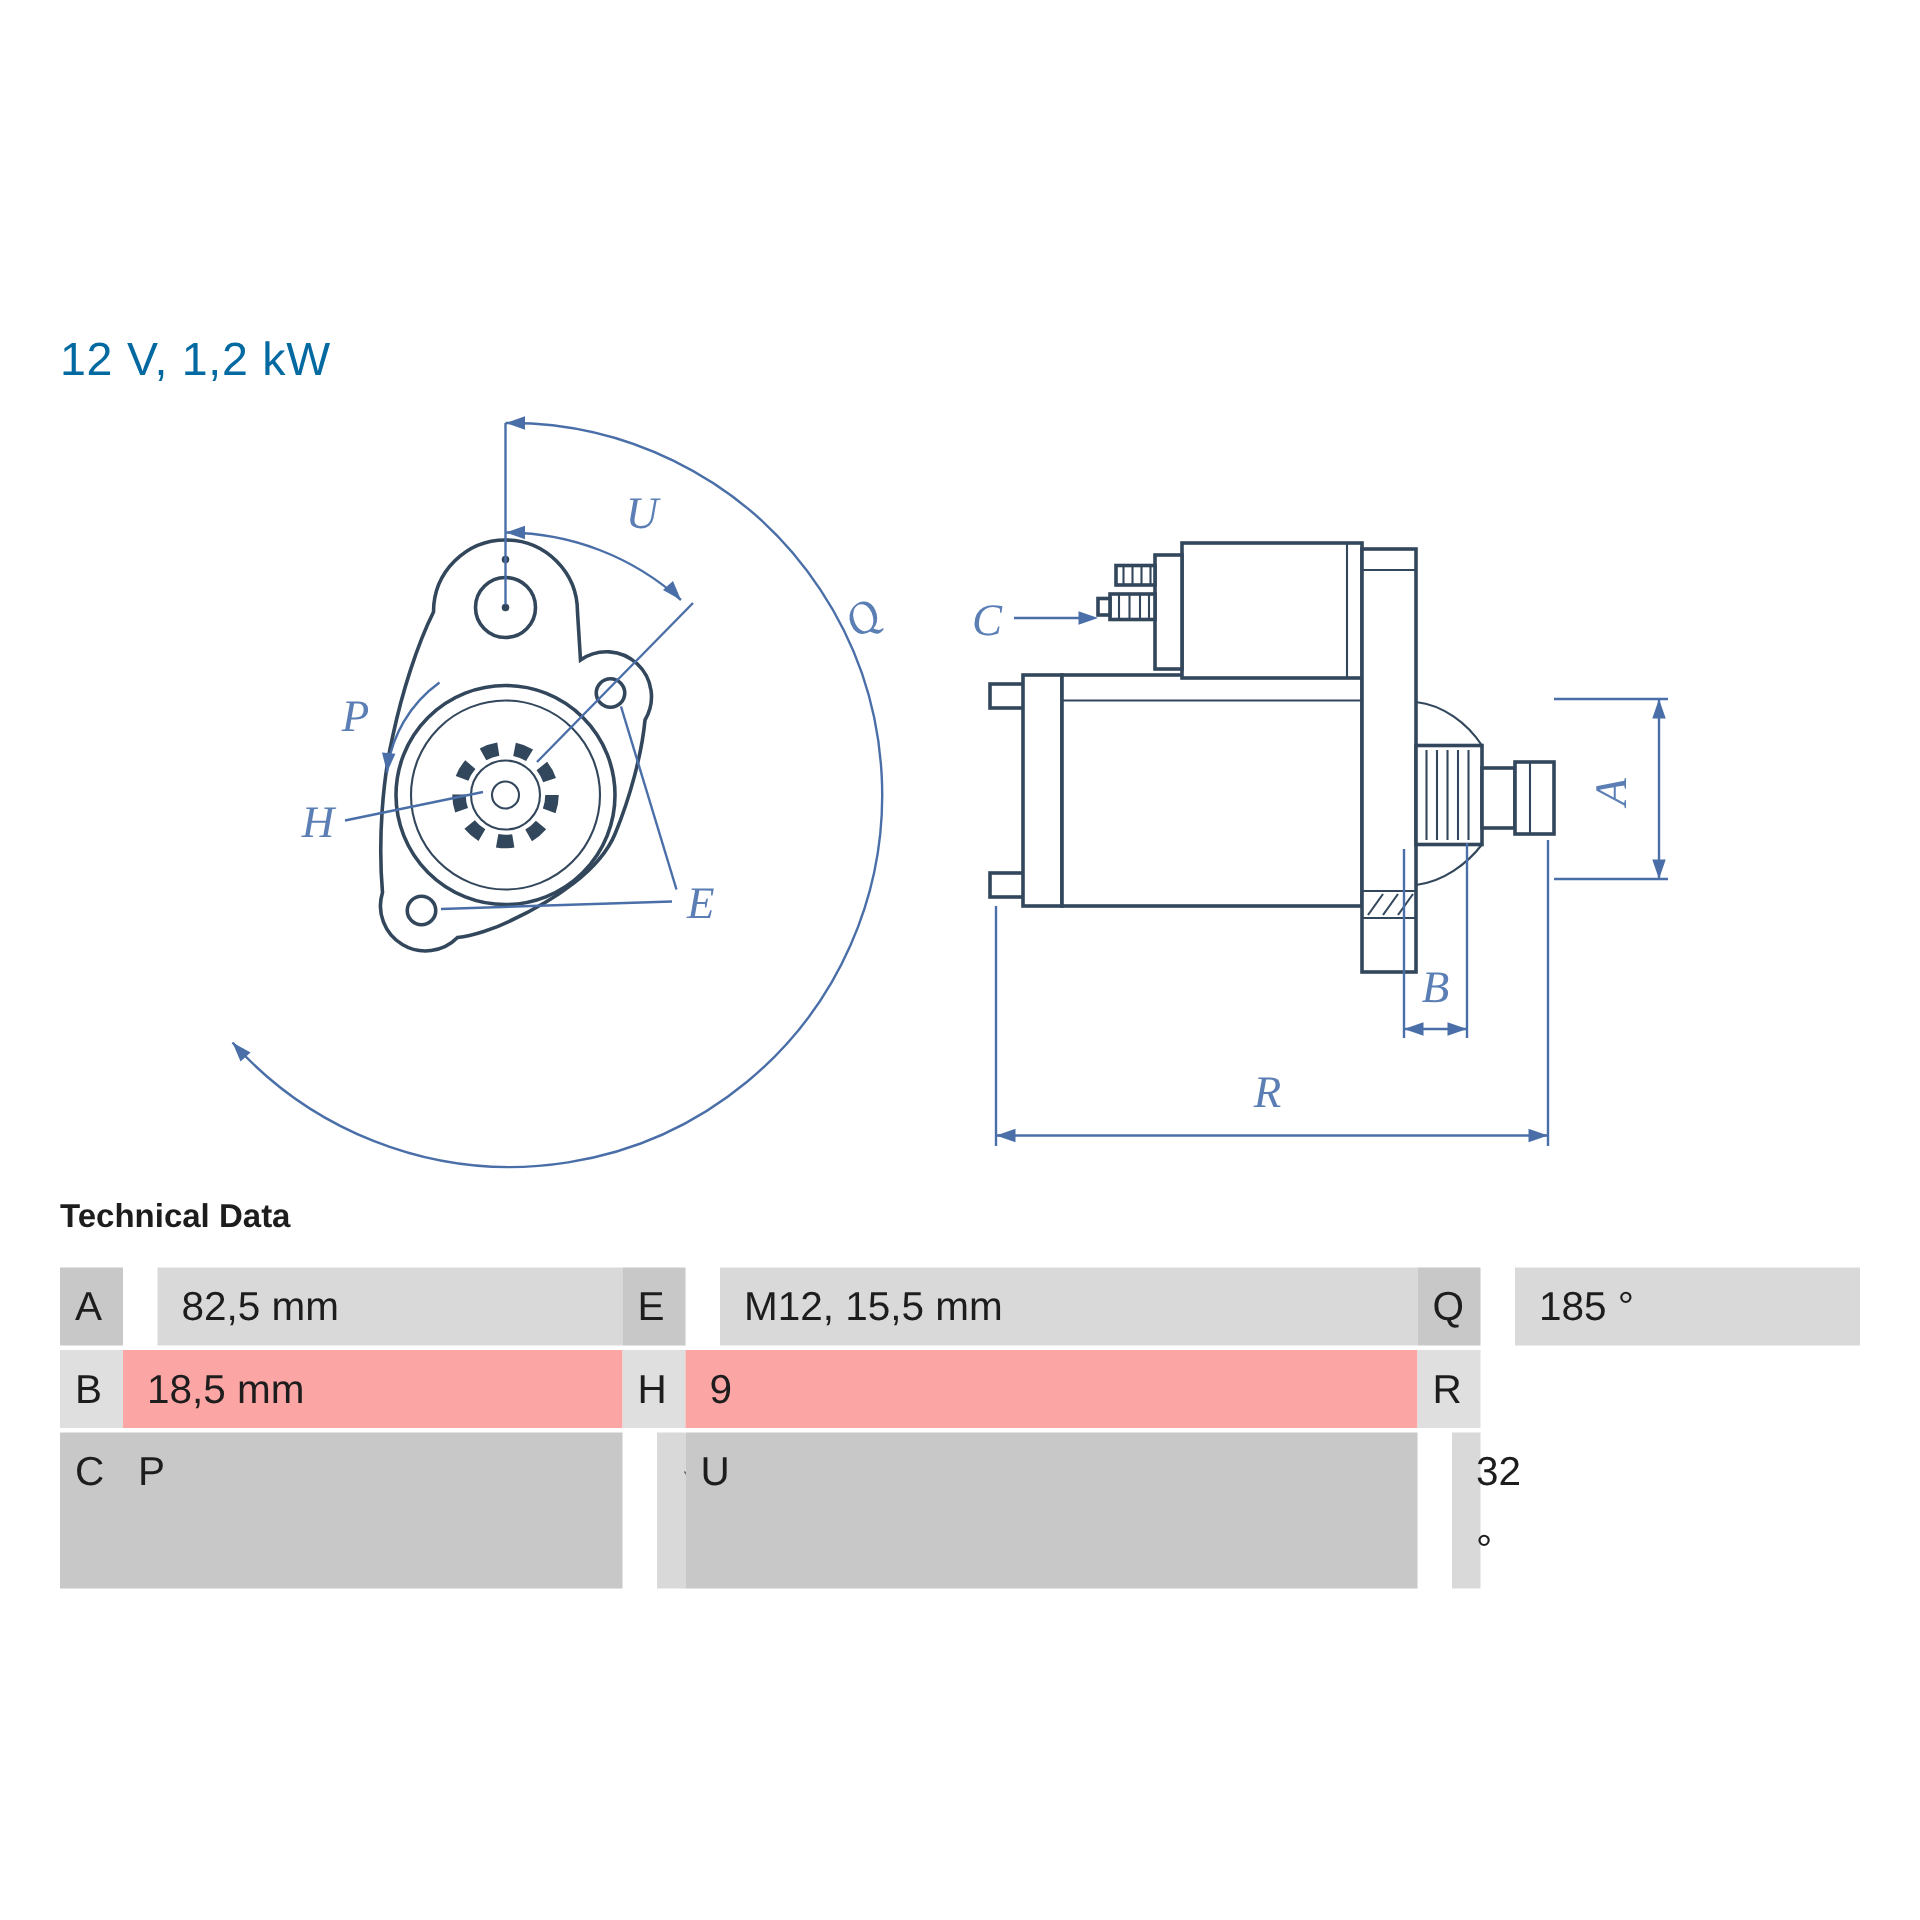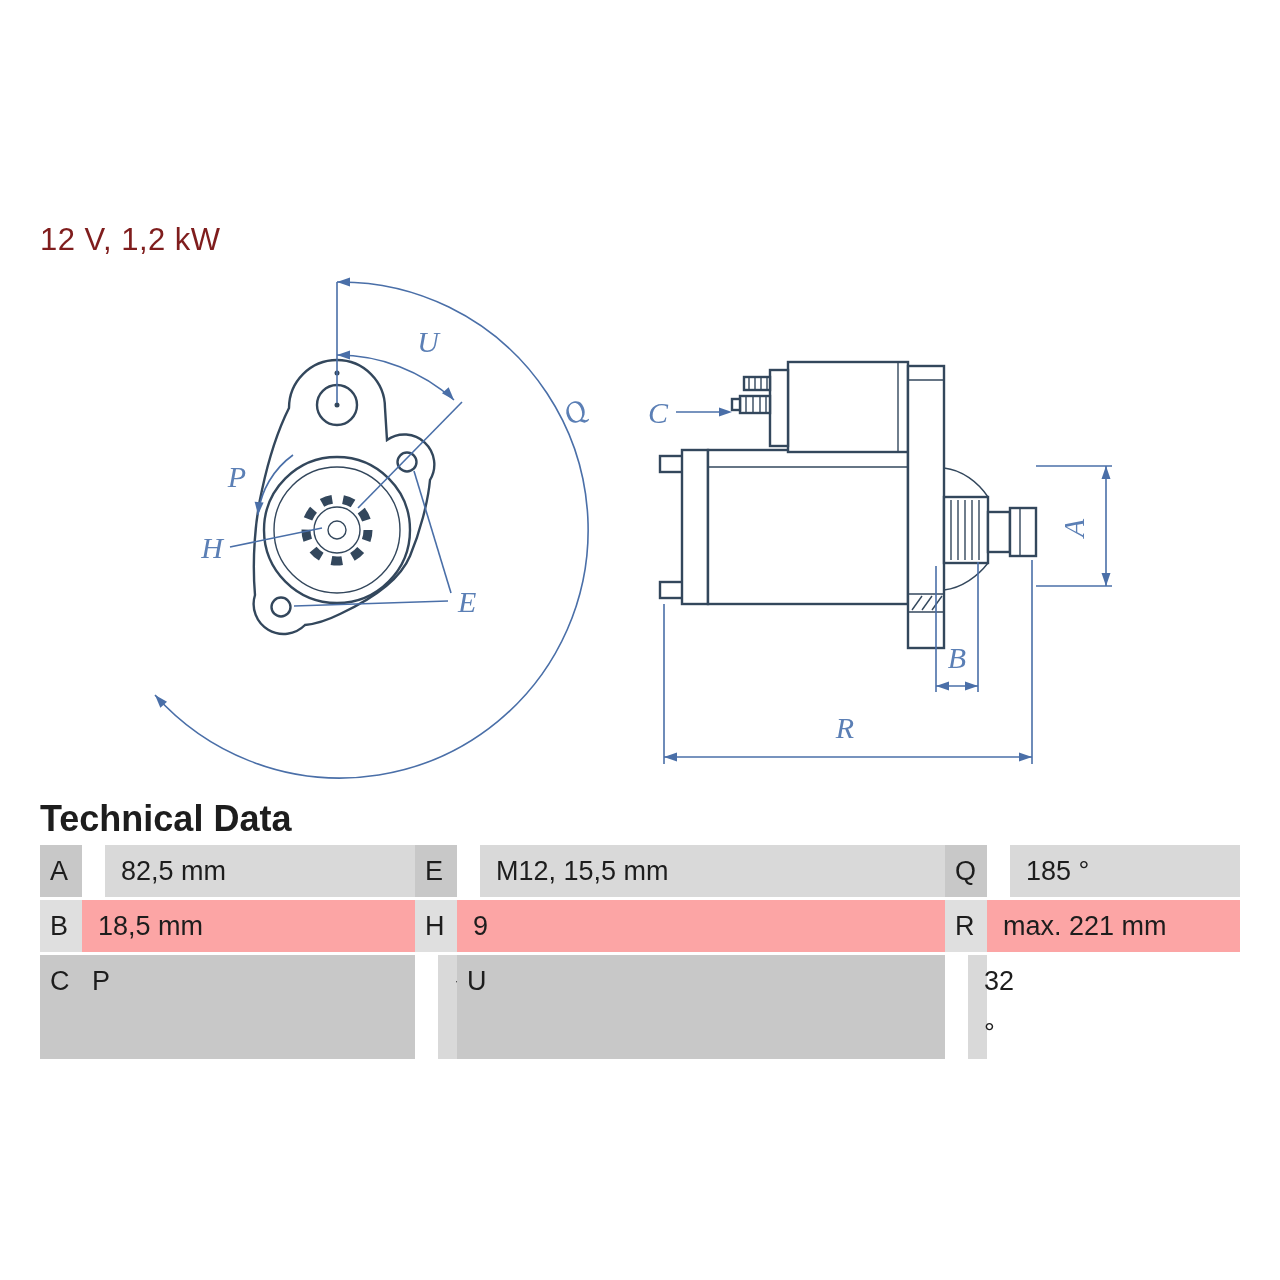--- a/index.html
+++ b/index.html
@@ -13,21 +13,21 @@
     width: 1280px;
     height: 1280px;
     background: #ffffff;
     overflow: hidden;
   }
   .page-title {
     position: absolute;
     left: 40px;
     top: 222px;
     font-size: 31px;
-    color: #7f1d1d;
+    color: #0369a1;
     letter-spacing: 0.5px;
   }
   svg.drawing {
     position: absolute;
     left: 0;
     top: 260px;
   }
   .outline { stroke: #33475c; fill: #ffffff; stroke-width: 2.4; }
   .outline-thin { stroke: #33475c; fill: none; stroke-width: 1.4; }
   .dim { stroke: #4a6fa8; fill: none; stroke-width: 1.6; }
@@ -35,21 +35,21 @@
   .dim-label {
     font-family: "Liberation Serif", serif;
     font-style: italic;
     font-size: 30px;
     fill: #5b7fb5;
   }
   .section-title {
     position: absolute;
     left: 40px;
     top: 798px;
-    font-size: 36px;
+    font-size: 22px;
     font-weight: bold;
     color: #1d1d1d;
   }
   .tech-table {
     position: absolute;
     left: 40px;
     top: 845px;
     width: 1200px;
   }
   .t-row {
@@ -216,21 +216,20 @@
       <div class="key">Q</div>
       <div class="val">185 °</div>
     </div>
 
     <div class="t-row row-light">
       <div class="key">B</div>
       <div class="val">18,5 mm</div>
       <div class="key">H</div>
       <div class="val">9</div>
       <div class="key">R</div>
-      <div class="val">max. 221 mm</div>
     </div>
 
     <div class="t-row row-gray">
       <div class="key">C</div>
       <div class="key">P</div>
       <div class="val">
         <svg class="rot-icon" width="34" height="32" viewBox="0 0 34 32" xmlns="http://www.w3.org/2000/svg">
           <path d="M 7 21 A 11 11 0 0 0 27 21" fill="none" stroke="#1d1d1d" stroke-width="2" stroke-dasharray="3 3"></path>
           <path d="M 27 21 A 11 11 0 1 0 7 21" fill="none" stroke="#1d1d1d" stroke-width="2.4"></path>
           <polygon points="7,27 2,17 12,18" fill="#1d1d1d"></polygon>

